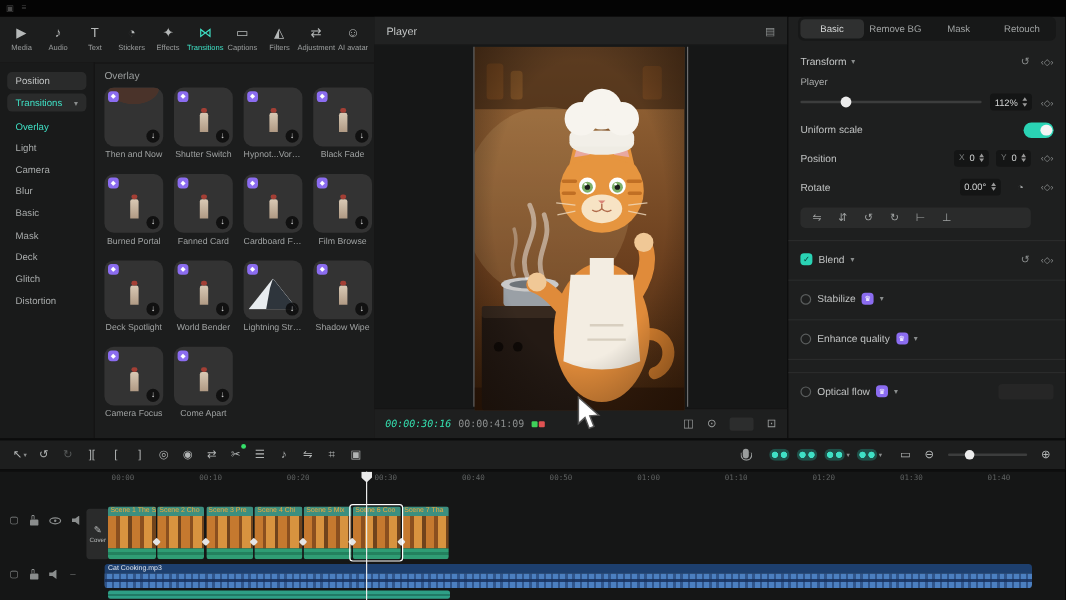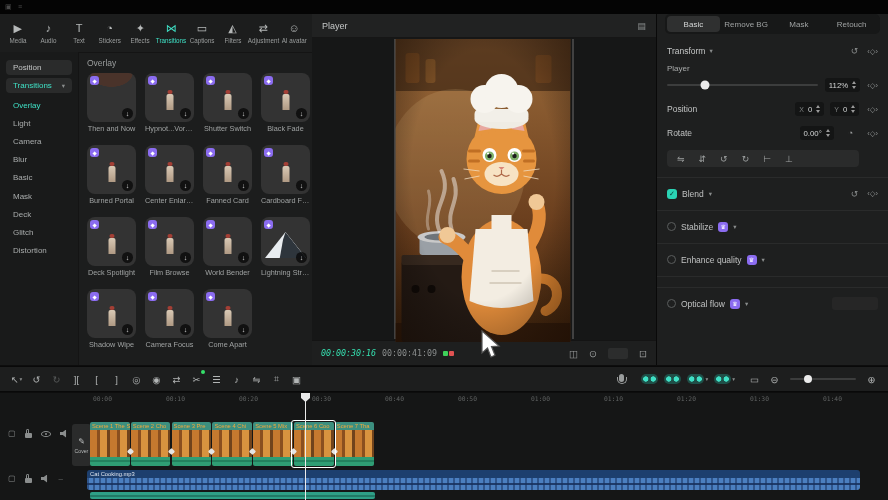--- a/index.html
+++ b/index.html
@@ -209,31 +209,31 @@
               <span class="badge-dl">↓</span>
             </div>
             <div class="nm">Then and Now</div>
           </div>
           <div class="gi">
             <div class="thumb v-lighthouse">
               <span class="badge-tl">◆</span>
               <span class="badge-dl">↓</span>
               <i class="lh-tower"></i>
             </div>
+            <div class="nm">Shutter Switch</div>
+          </div>
+          <div class="gi">
+            <div class="thumb v-lighthouse">
+              <span class="badge-tl">◆</span>
+              <span class="badge-dl">↓</span>
+              <i class="lh-tower"></i>
+            </div>
             <div class="nm">Hypnot...Vortex</div>
           </div>
           <div class="gi">
-            <div class="thumb v-lighthouse">
-              <span class="badge-tl">◆</span>
-              <span class="badge-dl">↓</span>
-              <i class="lh-tower"></i>
-            </div>
-            <div class="nm">Shutter Switch</div>
-          </div>
-          <div class="gi">
             <div class="thumb v-lighthouse-dark">
               <span class="badge-tl">◆</span>
               <span class="badge-dl">↓</span>
               <i class="lh-tower"></i>
             </div>
             <div class="nm">Black Fade</div>
           </div>
           <div class="gi">
             <div class="thumb v-lighthouse">
               <span class="badge-tl">◆</span>
@@ -241,53 +241,45 @@
               <i class="lh-tower"></i>
             </div>
             <div class="nm">Burned Portal</div>
           </div>
           <div class="gi">
             <div class="thumb v-lighthouse">
               <span class="badge-tl">◆</span>
               <span class="badge-dl">↓</span>
               <i class="lh-tower"></i>
             </div>
-            <div class="nm">Center Enlarge</div>
-          </div>
-          <div class="gi">
-            <div class="thumb v-lighthouse">
-              <span class="badge-tl">◆</span>
-              <span class="badge-dl">↓</span>
-              <i class="lh-tower"></i>
-            </div>
             <div class="nm">Fanned Card</div>
           </div>
           <div class="gi">
             <div class="thumb v-lighthouse">
               <span class="badge-tl">◆</span>
               <span class="badge-dl">↓</span>
               <i class="lh-tower"></i>
             </div>
             <div class="nm">Cardboard Fan</div>
           </div>
           <div class="gi">
+            <div class="thumb v-lighthouse">
+              <span class="badge-tl">◆</span>
+              <span class="badge-dl">↓</span>
+              <i class="lh-tower"></i>
+            </div>
+            <div class="nm">Film Browse</div>
+          </div>
+          <div class="gi">
             <div class="thumb v-island">
               <span class="badge-tl">◆</span>
               <span class="badge-dl">↓</span>
               <i class="lh-tower"></i>
             </div>
             <div class="nm">Deck Spotlight</div>
-          </div>
-          <div class="gi">
-            <div class="thumb v-lighthouse">
-              <span class="badge-tl">◆</span>
-              <span class="badge-dl">↓</span>
-              <i class="lh-tower"></i>
-            </div>
-            <div class="nm">Film Browse</div>
           </div>
           <div class="gi">
             <div class="thumb v-lighthouse">
               <span class="badge-tl">◆</span>
               <span class="badge-dl">↓</span>
               <i class="lh-tower"></i>
             </div>
             <div class="nm">World Bender</div>
           </div>
           <div class="gi">
@@ -437,20 +429,25 @@
         <div class="valbox">
           <span>112%</span>
           <span class="stepper">
               <i class="up"></i>
               <i class="down"></i>
             </span>
         </div>
         <span class="kf">‹◇›</span>
       </div>
       <div class="row">
+        <span style="font-size:8.5px;color:#c0c2c2">Uniform scale</span>
+        <span class="sp"></span>
+        <span class="toggle"></span>
+      </div>
+      <div class="row">
         <span style="font-size:8.5px;color:#c0c2c2">Position</span>
         <span class="sp"></span>
         <div class="valbox" style="margin-right:6px">
           <span class="pfx">X</span>
           <span>0</span>
           <span class="stepper">
               <i class="up"></i>
               <i class="down"></i>
             </span>
         </div>

